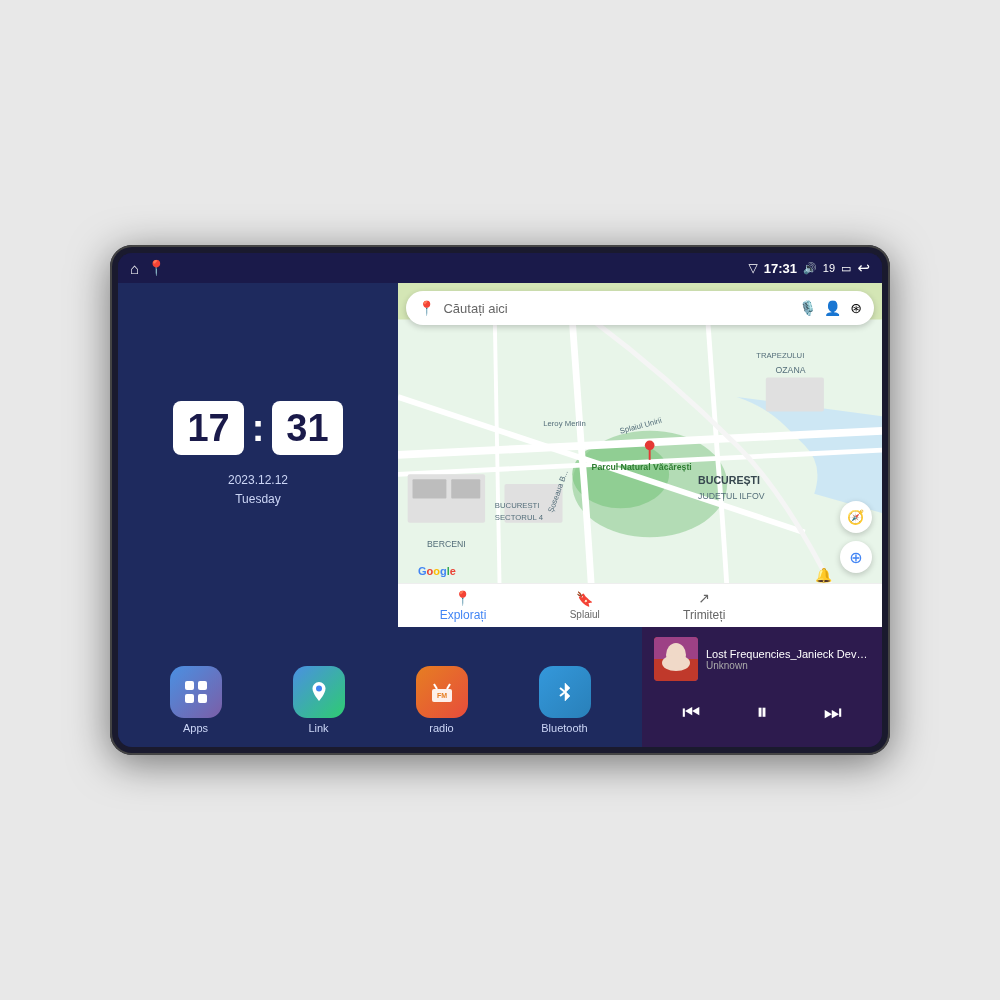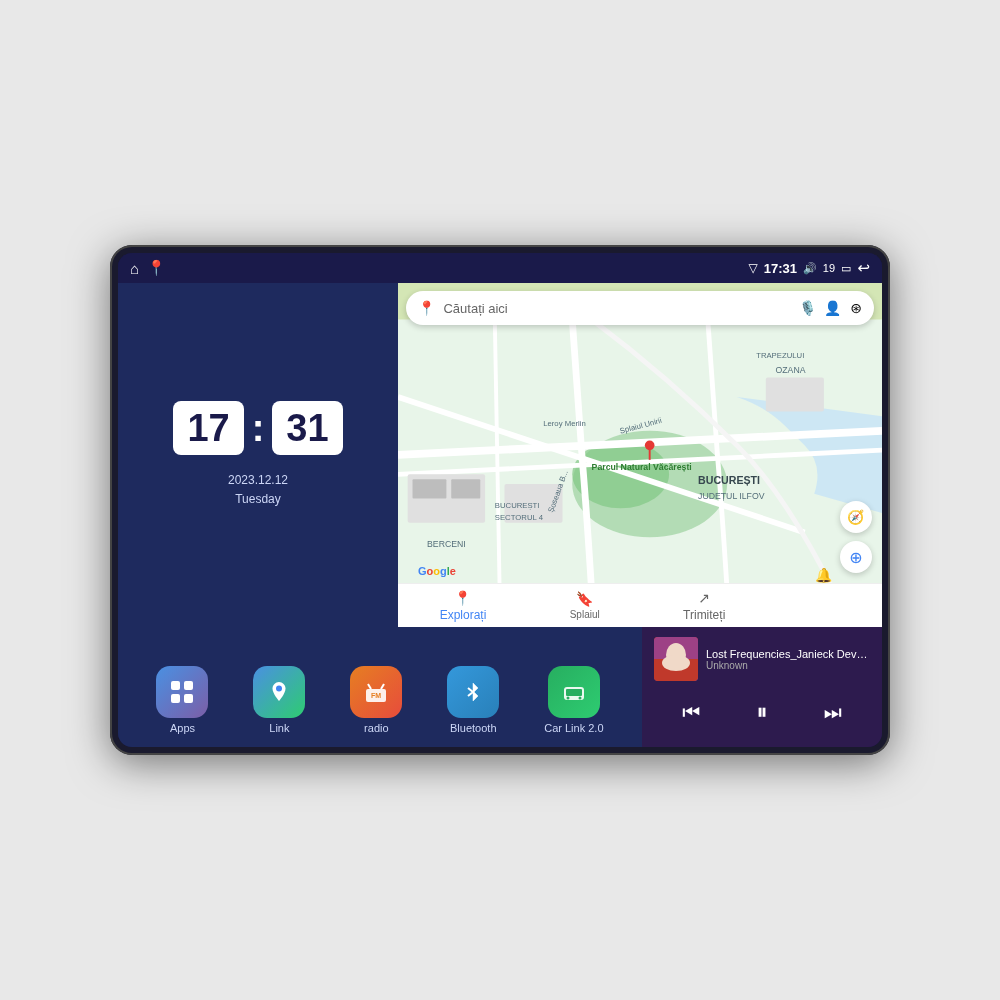--- a/index.html
+++ b/index.html
@@ -478,31 +478,20 @@
           <div class="app-item">
             <div class="app-icon-wrapper icon-bluetooth">
               <svg width="26" height="26" viewBox="0 0 26 26" xmlns="http://www.w3.org/2000/svg">
                 <path d="M13 4 L13 22 L18 17 L14 13 L18 9 Z" fill="white" stroke="white" stroke-width="0.5"></path>
                 <path d="M8 9 L13 13 L8 17" fill="none" stroke="white" stroke-width="2"></path>
               </svg>
             </div>
             <span class="app-label">Bluetooth</span>
           </div>
 
-          <div class="app-item">
-            <div class="app-icon-wrapper icon-carlink">
-              <svg width="26" height="26" viewBox="0 0 26 26" xmlns="http://www.w3.org/2000/svg">
-                <rect x="3" y="8" width="20" height="13" rx="3" fill="white" opacity="0.9"></rect>
-                <rect x="5" y="10" width="16" height="7" rx="1" fill="#27ae60"></rect>
-                <circle cx="7" cy="19" r="1.5" fill="#27ae60"></circle>
-                <circle cx="19" cy="19" r="1.5" fill="#27ae60"></circle>
-              </svg>
-            </div>
-            <span class="app-label">Car Link 2.0</span>
-          </div>
 
         </div>
 
         <div class="music-panel">
           <div class="music-track-info">
             <div class="music-album-art">
 
               <svg width="44" height="44" viewBox="0 0 44 44" xmlns="http://www.w3.org/2000/svg">
                 <rect width="44" height="44" fill="#c0392b"></rect>
                 <rect width="44" height="22" fill="#8e44ad" opacity="0.7"></rect>

